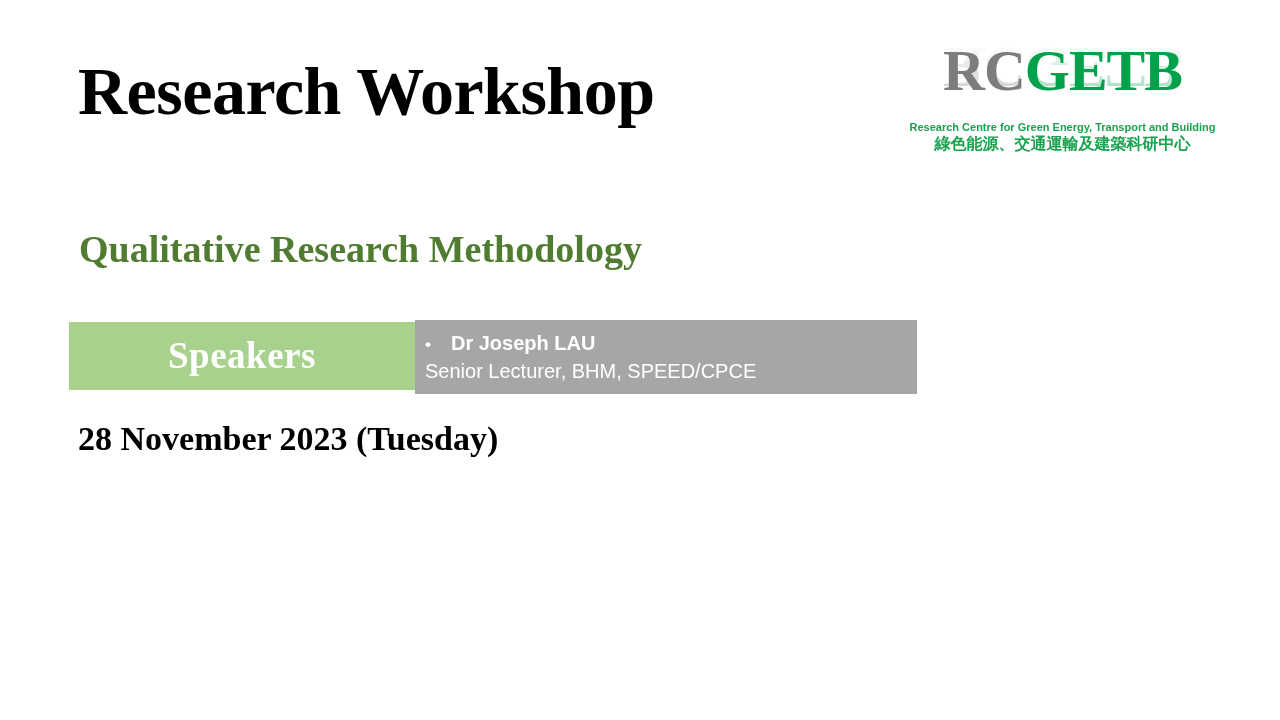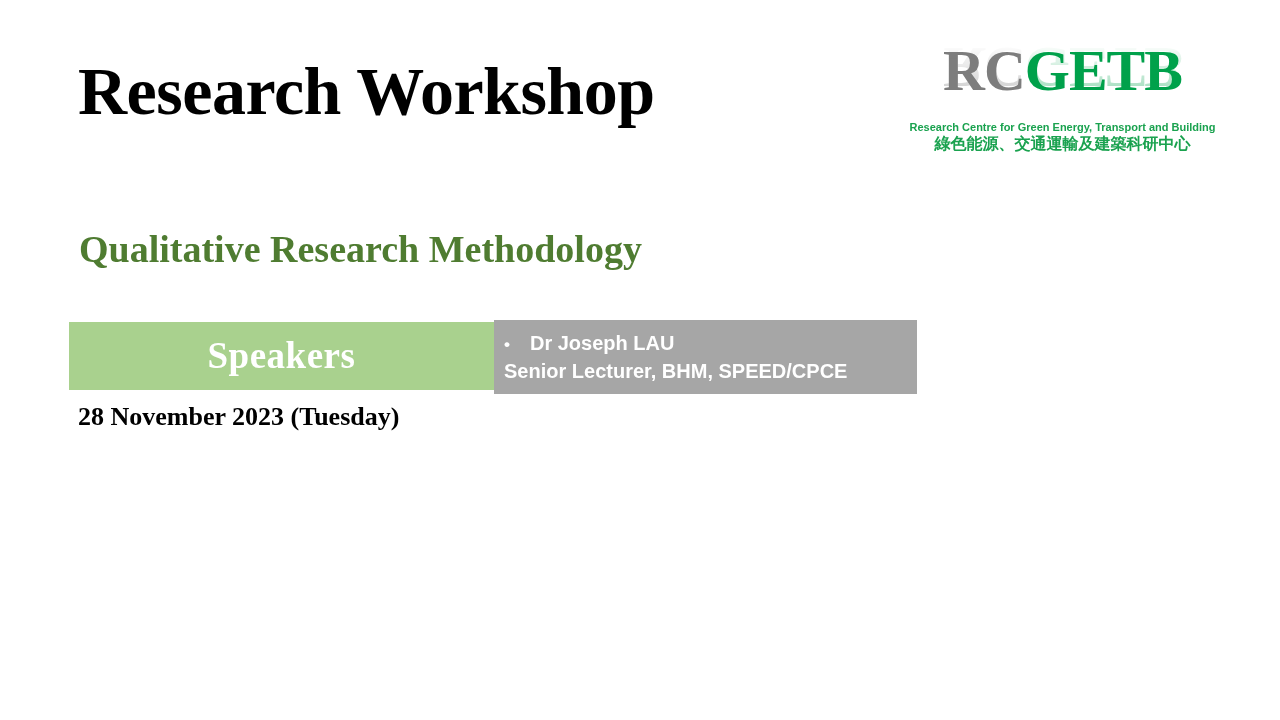--- a/index.html
+++ b/index.html
@@ -128,21 +128,21 @@
   .speaker-table {
     position: absolute;
     left: 69px;
     top: 320px;
     width: 848px;
     height: 74px;
     display: flex;
     align-items: stretch;
   }
   .cell-speakers {
-    width: 425px;
+    width: 346px;
     margin-top: 2px;
     margin-bottom: 4px;
     background: #a9d18e;
     display: flex;
     align-items: center;
     justify-content: center;
   }
   .cell-speakers-label {
     font-family: "Liberation Serif", serif;
     font-weight: bold;
@@ -169,35 +169,35 @@
     color: #ffffff;
     white-space: nowrap;
   }
   .bullet-dot {
     font-size: 17px;
     line-height: 27px;
     margin-right: 20px;
   }
   .detail-line-2 {
     font-family: "Liberation Sans", sans-serif;
-    font-weight: bold;
+    font-weight: normal;
     font-size: 20px;
     line-height: 27px;
     color: #ffffff;
     white-space: nowrap;
   }
 
   
   .event-info {
     position: absolute;
     left: 78px;
-    top: 393px;
-    font-family: "Liberation Serif", serif;
-    font-weight: bold;
-    font-size: 26px;
+    top: 415px;
+    font-family: "Liberation Serif", serif;
+    font-weight: bold;
+    font-size: 34px;
     line-height: 48px;
     color: #000000;
   }
   .event-info div { white-space: nowrap; }
 </style>
 </head>
 <body>
 
 <div class="slide">
 

